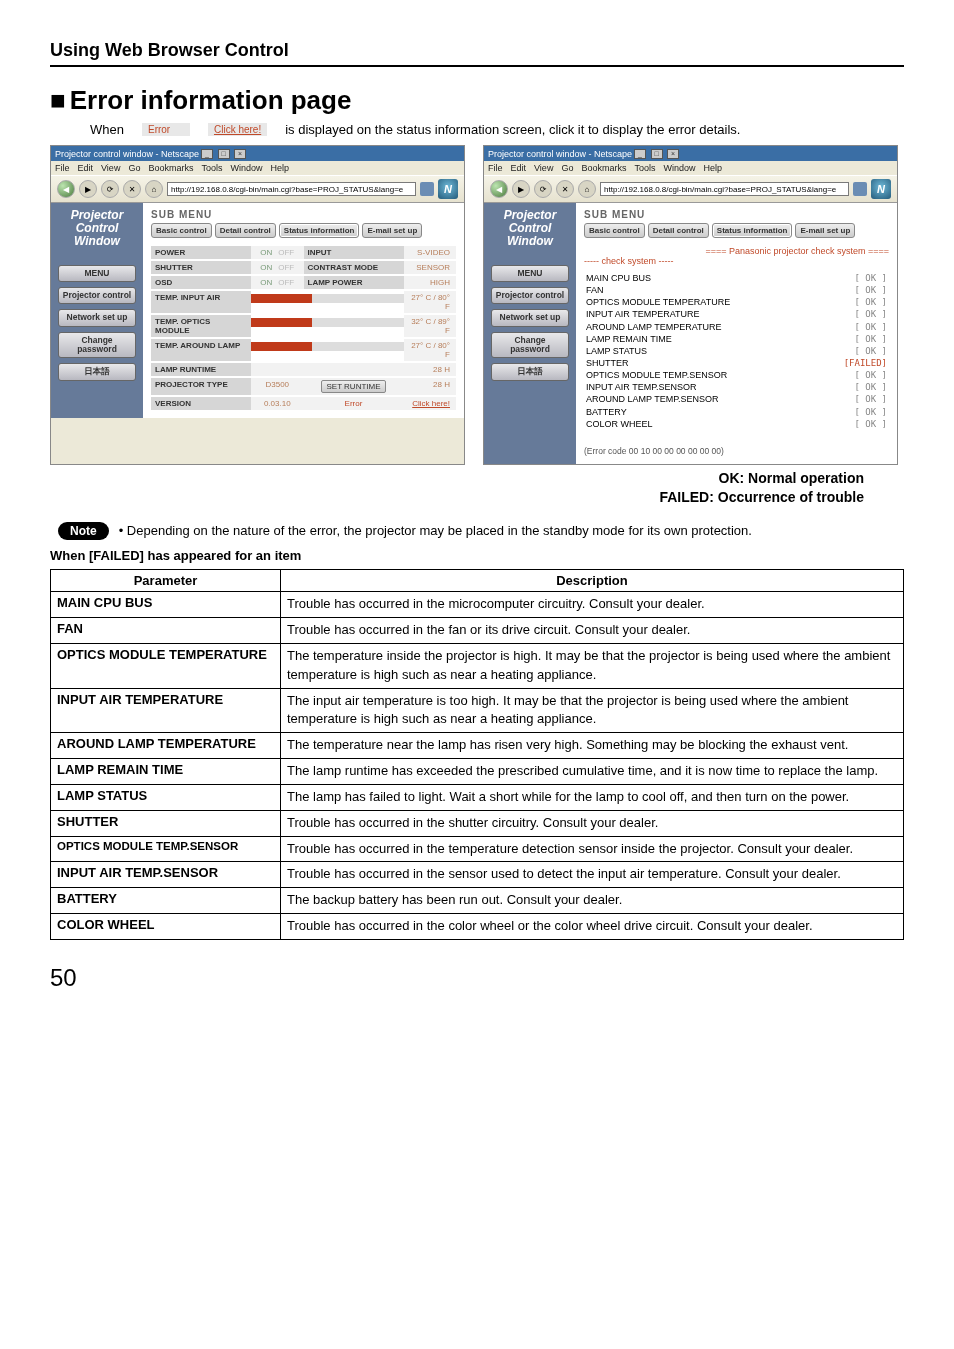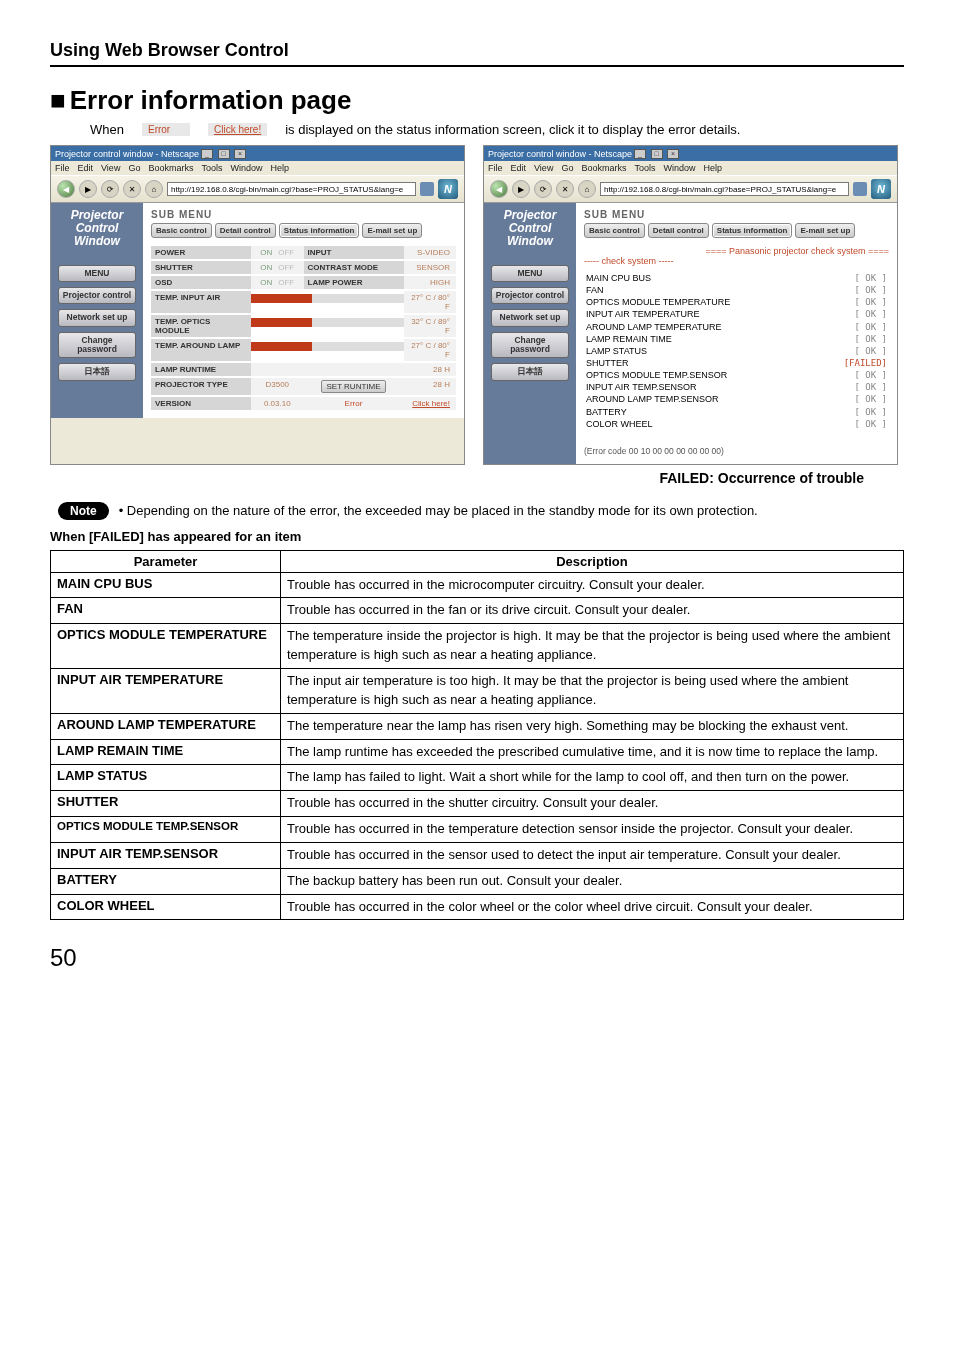--- a/index.html
+++ b/index.html
@@ -452,26 +452,27 @@
               <span class="st">[ OK ]</span>
             </div>
           </div>
         <div class="err-code">(Error code 00 10 00 00 00 00 00 00)</div>
       </div>
     </div>
   </div>
 </div>
 
 <div class="legend">
+  <div>OK: Normal operation</div>
   <div>FAILED: Occurrence of trouble</div>
 </div>
 
 <div class="note-row">
   <span class="note-chip">Note</span>
-  <span class="note-text">• Depending on the nature of the error, the exceeded may be placed in the standby mode for its own protection.</span>
+  <span class="note-text">• Depending on the nature of the error, the projector may be placed in the standby mode for its own protection.</span>
 </div>
 
 <div class="subhead">When [FAILED] has appeared for an item</div>
 
 <table class="param">
   <thead>
     <tr>
       <th>Parameter</th>
       <th>Description</th>
     </tr>

